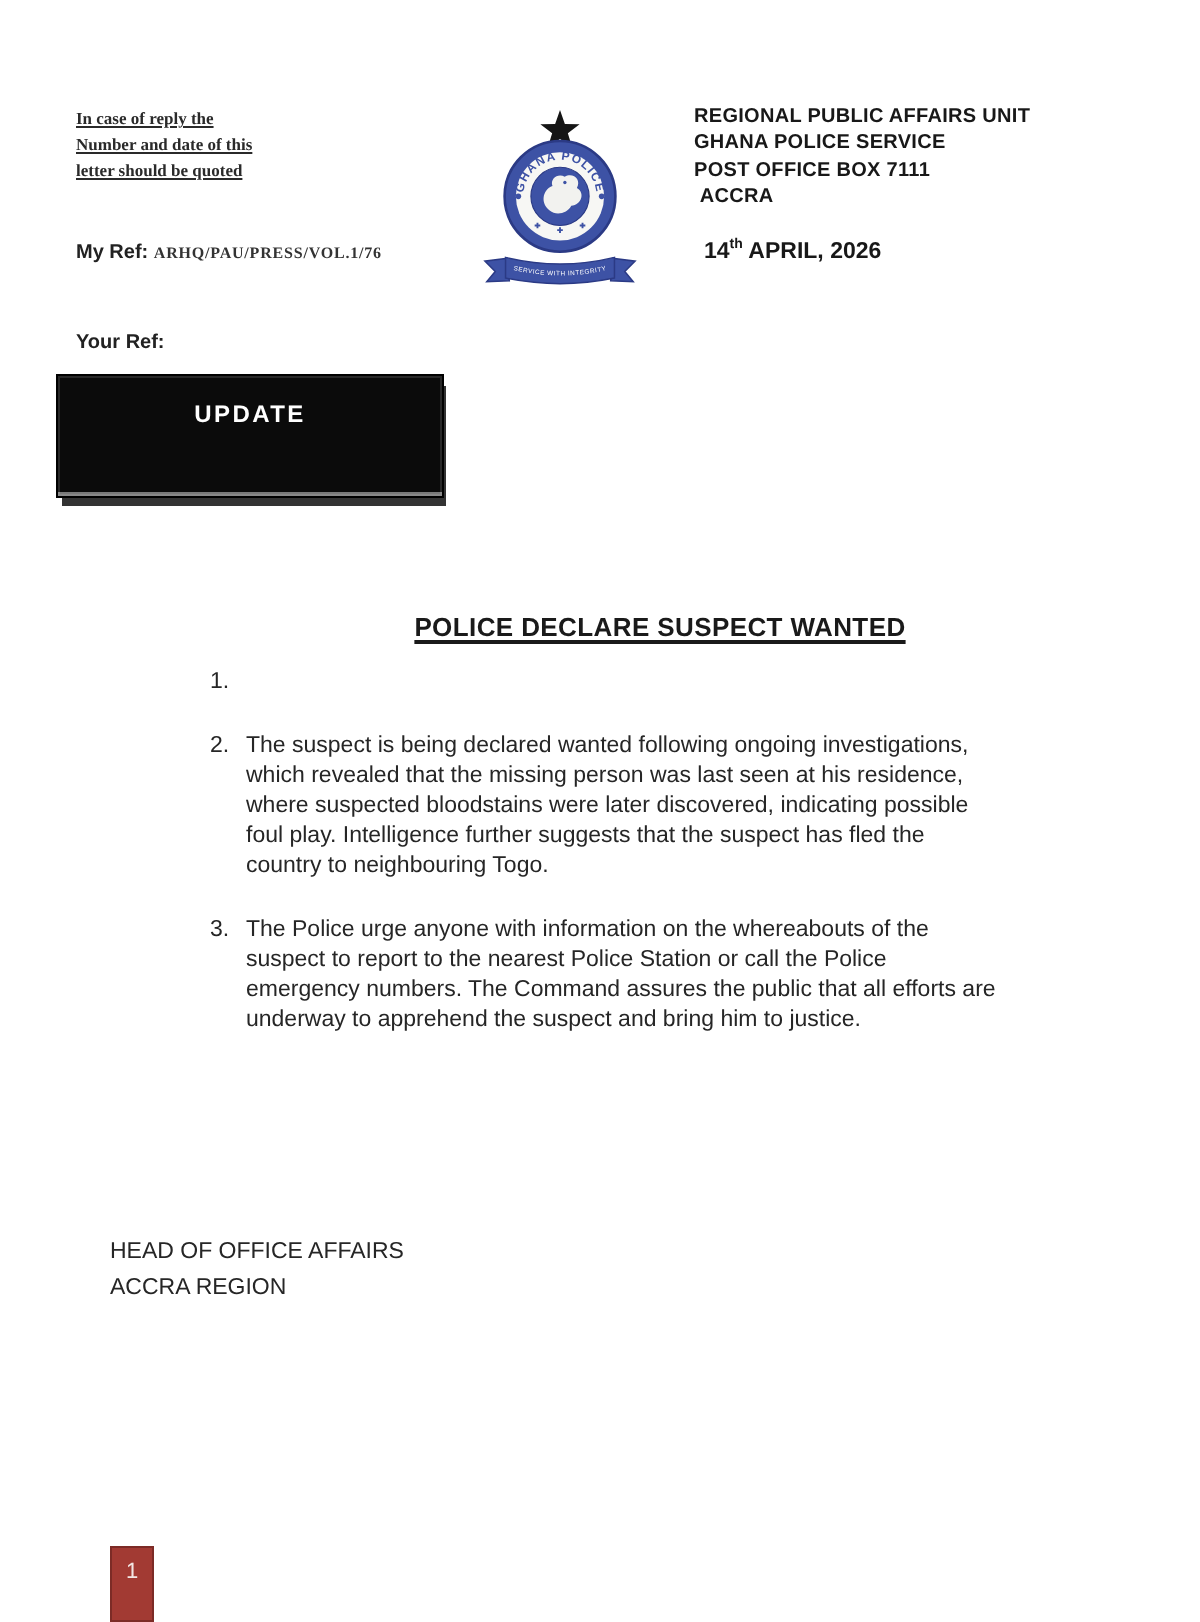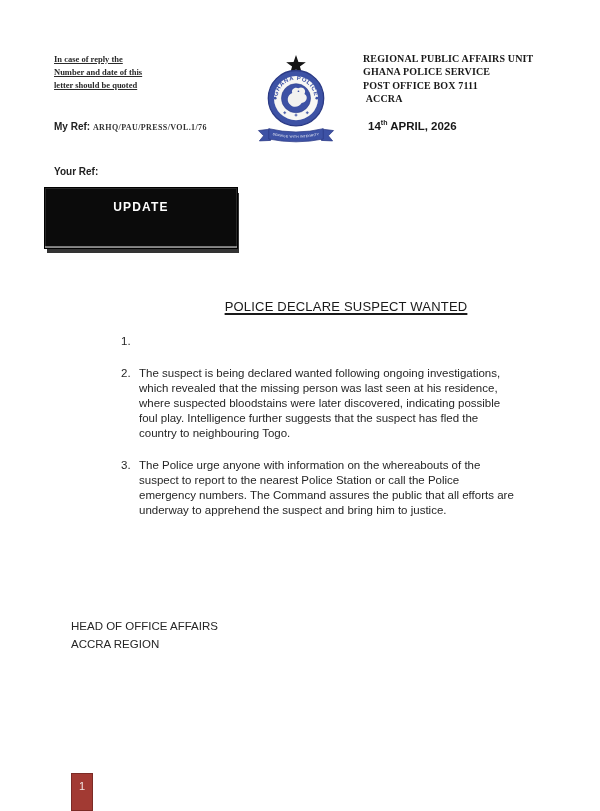--- a/index.html
+++ b/index.html
@@ -1,35 +1,35 @@
 <!DOCTYPE html>
 <html><head>
 <meta charset="utf-8">
 <style>
   html,body{margin:0;padding:0;}
   body{
     width:600px;height:811px;background:#ffffff;position:relative;overflow:hidden;
     font-family:"Liberation Sans",sans-serif;color:#222;
   }
-  .abs{position:absolute;margin-left:16px;}
+  .abs{position:absolute;}
 
   
   #reply-note{
     left:38px;top:53px;width:120px;
     font-family:"Liberation Serif",serif;font-size:8.5px;font-weight:bold;
     line-height:13px;color:#2a2a2a;text-decoration:underline;white-space:pre-line;
   }
 
   
   #crest{left:233px;top:55px;width:94px;height:92px;}
 
   
   #unit-block{
     left:347px;top:52px;font-size:10px;font-weight:bold;line-height:13.4px;
-    white-space:pre-line;color:#181818;letter-spacing:0.15px;font-family:Liberation Serif, serif;
+    white-space:pre-line;color:#181818;letter-spacing:0.15px;
   }
 
   
   #my-ref{left:38px;top:121px;font-size:10px;font-weight:bold;color:#222;}
   #my-ref .ref-value{
     font-family:"Liberation Serif",serif;font-size:8px;font-weight:bold;
     letter-spacing:0.4px;color:#333;
   }
   #your-ref{left:38px;top:166px;font-size:10px;font-weight:bold;color:#222;}
   #date-line{left:352px;top:119px;font-size:11.5px;font-weight:bold;color:#181818;}
@@ -40,22 +40,22 @@
     left:28px;top:187px;width:192px;height:60px;background:#0b0b0b;
     border:1px solid #000;
     box-shadow:2px 5px 0 -1px #333, inset 0 -4px 0 -2px rgba(255,255,255,0.45), inset 0 0 0 1px rgba(255,255,255,0.12);
     color:#fff;text-align:center;
   }
   #press-box .l1{margin-top:10px;font-size:12px;font-weight:bold;letter-spacing:0.8px;}
   #press-box .l2{margin-top:12px;font-size:12px;font-weight:bold;letter-spacing:1.2px;}
 
   
   #title{
-    left:110px;top:299px;width:440px;text-align:center;
-    font-size:13px;font-weight:normal;color:#1a1a1a;letter-spacing:0.2px;
+    left:110px;top:306px;width:440px;text-align:center;
+    font-size:13px;font-weight:bold;color:#1a1a1a;letter-spacing:0.2px;
     text-decoration:underline;text-decoration-thickness:1.5px;text-underline-offset:2px;
   }
 
   
   #list{left:105px;top:334px;width:438px;}
   .item{display:flex;margin-bottom:17px;font-size:11.5px;line-height:15px;color:#262626;}
   .item .num{width:18px;flex:none;}
   .item .txt{white-space:pre-line;}
 
   

